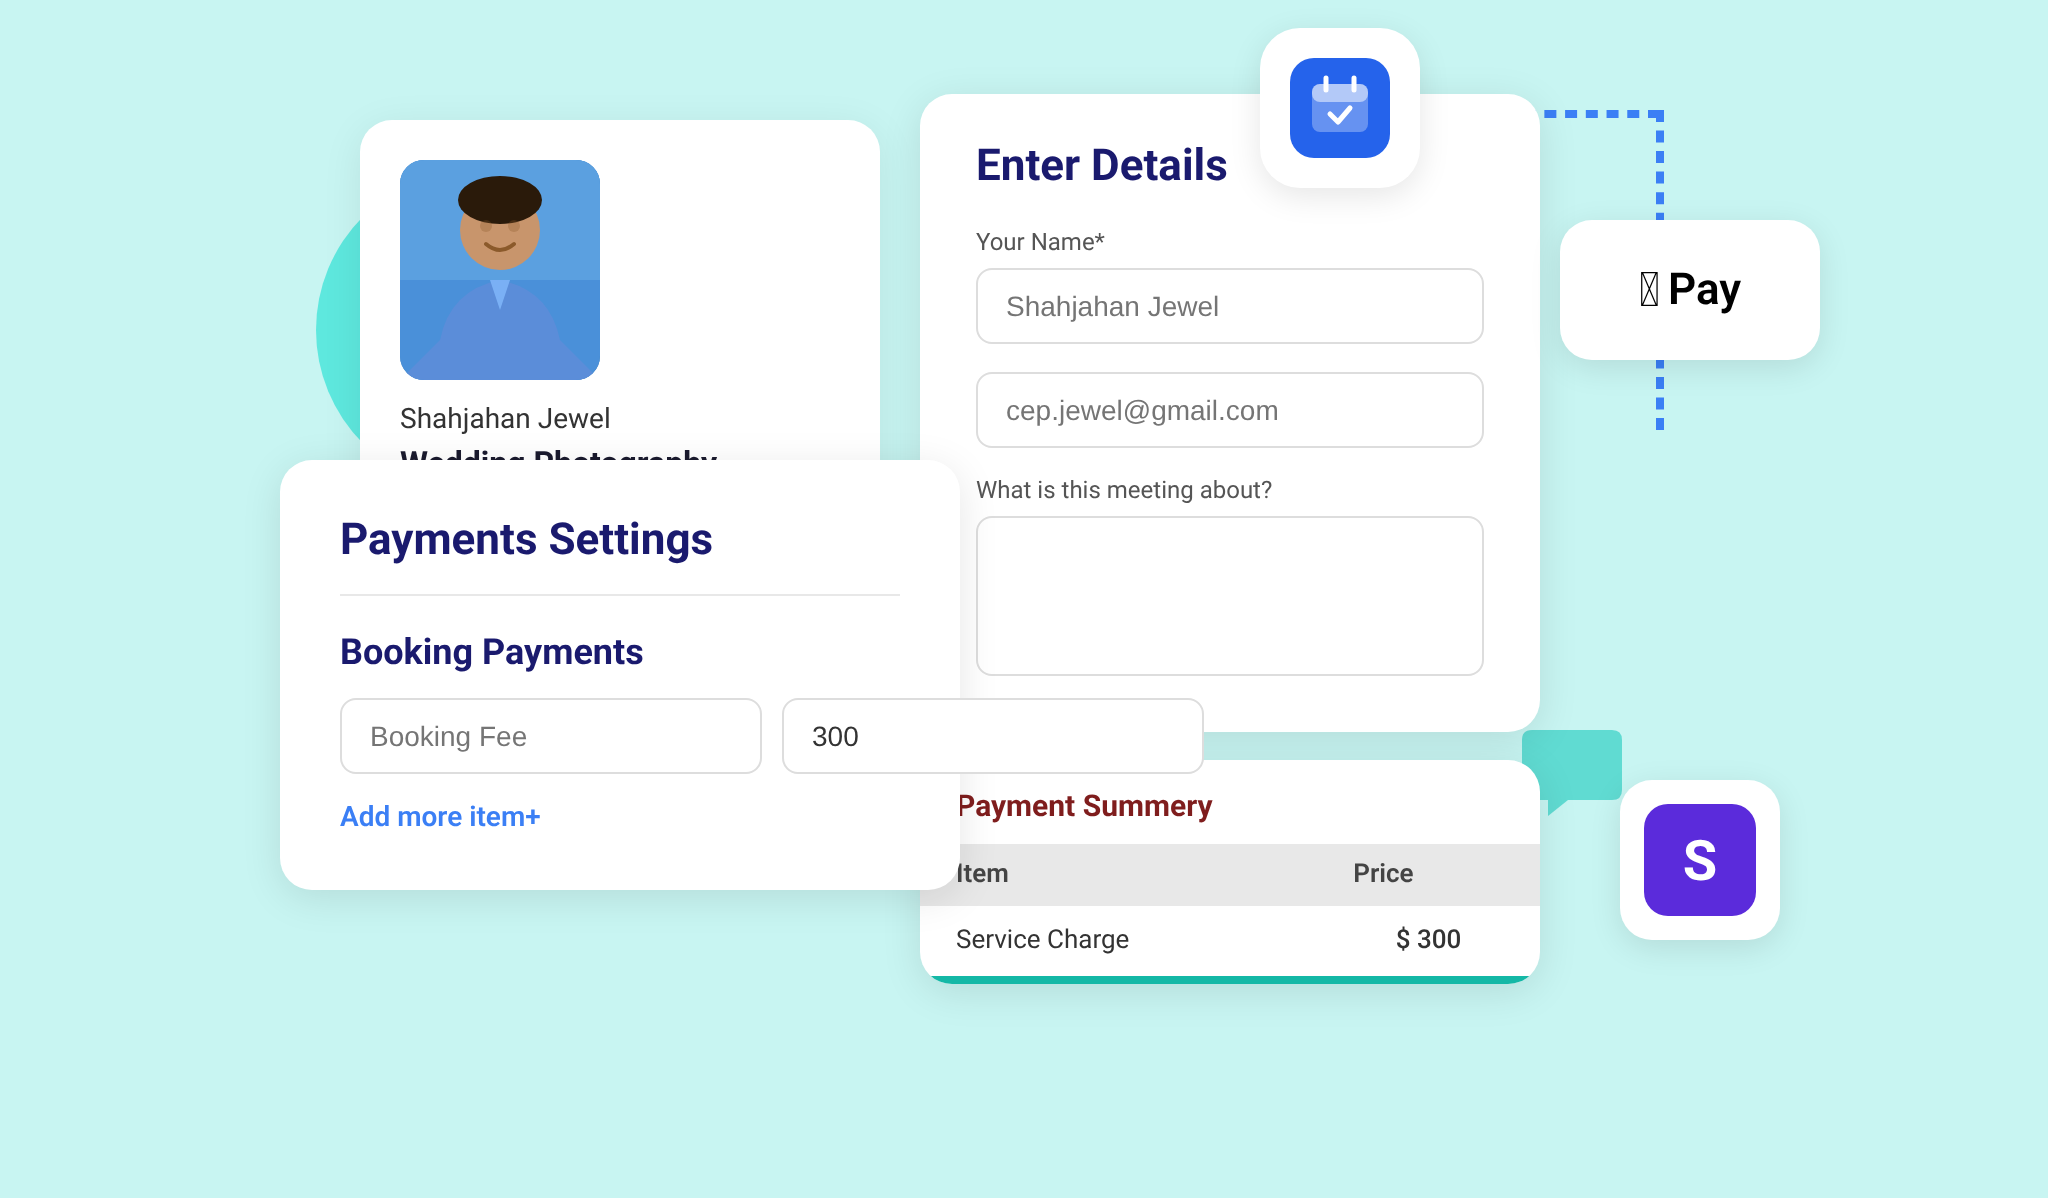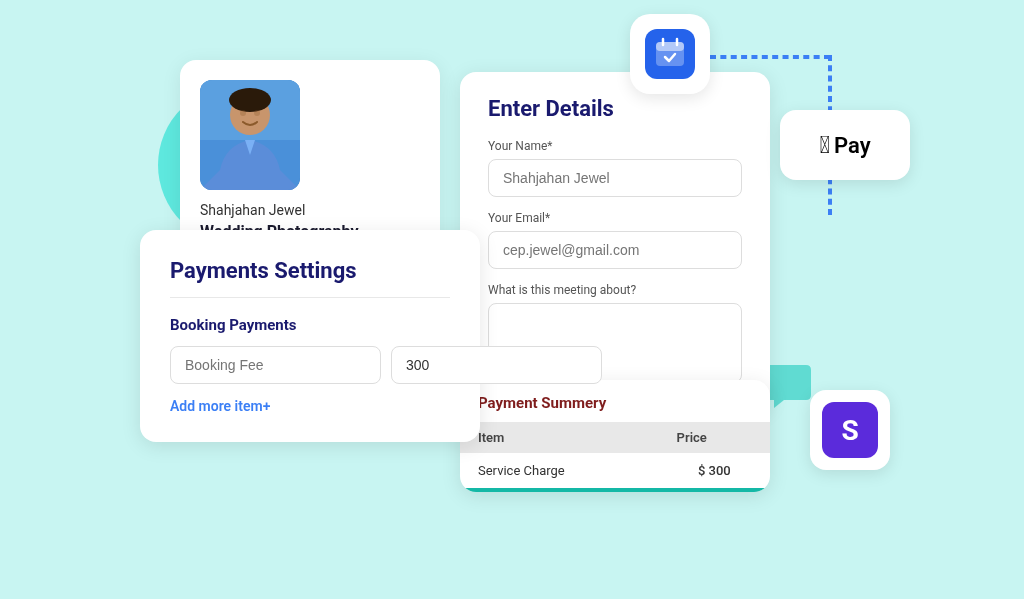--- a/index.html
+++ b/index.html
@@ -72,21 +72,21 @@
       font-weight: 700;
       color: #1a1a6e;
       margin-bottom: 14px;
     }
     .payments-divider {
       height: 1px;
       background: #e8e8e8;
       margin-bottom: 18px;
     }
     .booking-label {
-      font-size: 15px;
+      font-size: 18px;
       font-weight: 700;
       color: #1a1a6e;
       margin-bottom: 12px;
     }
     .booking-inputs {
       display: flex;
       gap: 10px;
       margin-bottom: 14px;
     }
     .booking-input {
@@ -103,21 +103,21 @@
     .add-item-link {
       font-size: 14px;
       font-weight: 600;
       color: #3b7ff5;
       cursor: pointer;
     }
 
     
     .details-card {
       position: absolute;
-      top: 72px;
+      top: 47px;
       left: 460px;
       background: white;
       border-radius: 16px;
       padding: 24px 28px;
       box-shadow: 0 4px 20px rgba(0,0,0,0.10);
       z-index: 2;
       width: 310px;
     }
     .details-title {
       font-size: 22px;
@@ -412,21 +412,20 @@
       <input class="booking-input wide" type="text" placeholder="Booking Fee" style="">
       <input class="booking-input narrow" type="text" value="300" style="">
     </div>
     <div class="add-item-link">Add more item+</div>
   </div>
 
   <div class="details-card">
     <div class="details-title">Enter Details</div>
     <div class="field-label">Your Name*</div>
     <input class="field-input" type="text" placeholder="Shahjahan Jewel" style="">
-    <div class="field-label">Your Email*</div>
     <input class="field-input" type="email" placeholder="cep.jewel@gmail.com" style="">
     <div class="meeting-label">What is this meeting about?</div>
     <textarea class="meeting-textarea" style=""></textarea>
   </div>
 
   <div class="summary-card">
     <div class="summary-title">Payment Summery</div>
     <table class="summary-table">
       <thead>
         <tr>

